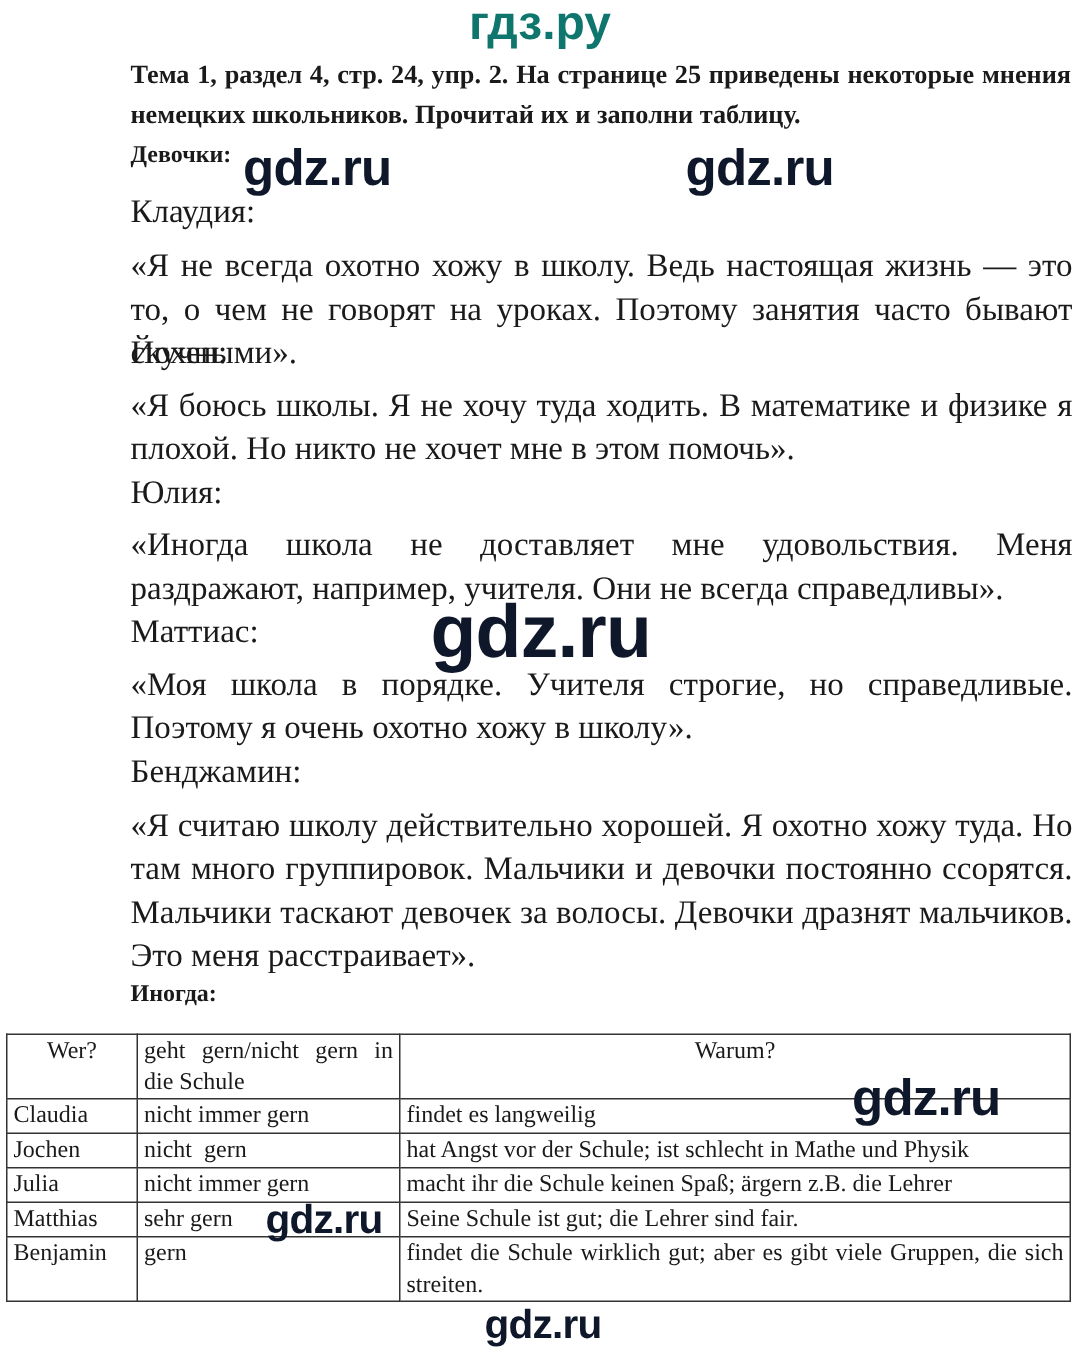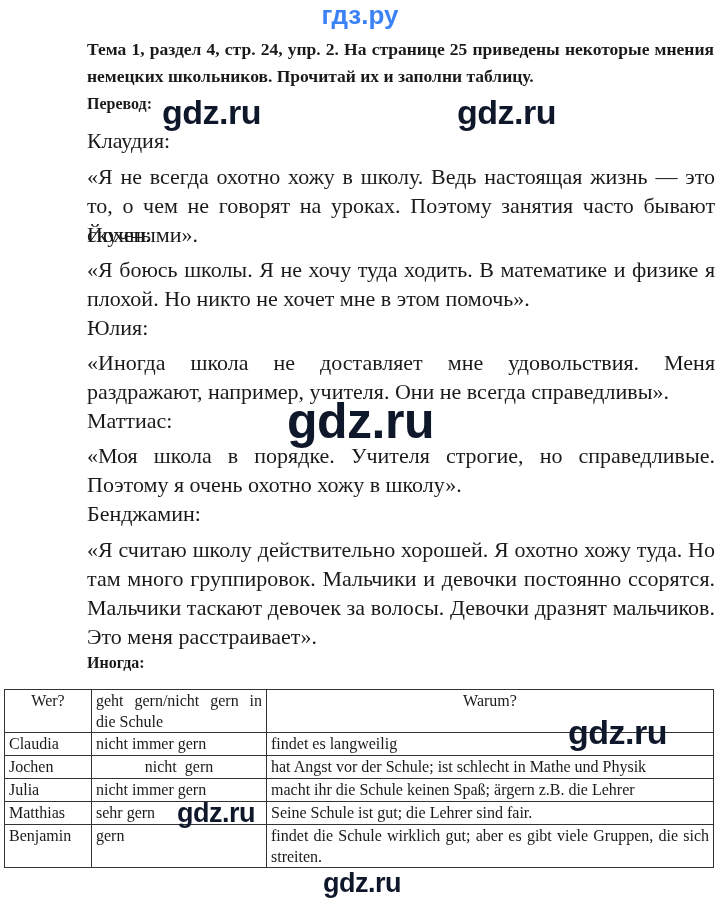--- a/index.html
+++ b/index.html
@@ -3,21 +3,21 @@
 <meta charset="utf-8">
 <style>
   html, body { margin: 0; padding: 0; background: #ffffff; }
   body {
     width: 720px; height: 903px; position: relative; overflow: hidden;
     font-family: "Liberation Serif", serif; color: #1a1a1a;
   }
   .site-header {
     position: absolute; top: 0; left: 0; width: 720px; text-align: center;
     font-family: "Liberation Sans", sans-serif; font-weight: bold;
-    font-size: 26px; line-height: 28px; top: 1px; color: #3b82f6;
+    font-size: 32px; line-height: 28px; top: 1px; color: #0f766e;
   }
   .task {
     position: absolute; left: 87px; top: 36px; width: 627px;
     font-weight: bold; font-size: 17.5px; line-height: 27px; text-align: justify;
     text-align-last: left;
   }
   .perevod {
     position: absolute; left: 87px; top: 95px;
     font-weight: bold; font-size: 16px;
   }
@@ -45,21 +45,21 @@
   .hdr-warum { text-align: center; }
   .geht-hdr { text-align: justify; text-align-last: left; }
 </style>
 </head>
 <body>
 
 <div class="site-header">гдз.ру</div>
 
 <div class="task">Тема 1, раздел 4, стр. 24, упр. 2. На странице 25 приведены некоторые мнения немецких школьников. Прочитай их и заполни таблицу.</div>
 
-<div class="perevod">Перевод:</div>
+<div class="perevod">Девочки:</div>
 
 <div class="para" style="top:126px;">Клаудия:</div>
 <div class="para" style="top:162px;">«Я не всегда охотно хожу в школу. Ведь настоящая жизнь — это то, о чем не говорят на уроках. Поэтому занятия часто бывают скучными».</div>
 
 <div class="para" style="top:220px;">Йохен:</div>
 <div class="para" style="top:255px;">«Я боюсь школы. Я не хочу туда ходить. В математике и физике я плохой. Но никто не хочет мне в этом помочь».</div>
 
 <div class="para" style="top:313px;">Юлия:</div>
 <div class="para" style="top:348px;">«Иногда школа не доставляет мне удовольствия. Меня раздражают, например, учителя. Они не всегда справедливы».</div>
 
@@ -78,21 +78,21 @@
     <td class="col-geht geht-hdr">geht gern/nicht gern in die Schule</td>
     <td class="hdr-warum">Warum?</td>
   </tr>
   <tr style="height:23px;">
     <td>Claudia</td>
     <td>nicht immer gern</td>
     <td>findet es langweilig</td>
   </tr>
   <tr style="height:23px;">
     <td>Jochen</td>
-    <td style="white-space:pre;text-align:center;">nicht  gern</td>
+    <td style="white-space:pre;">nicht  gern</td>
     <td>hat Angst vor der Schule; ist schlecht in Mathe und Physik</td>
   </tr>
   <tr style="height:23px;">
     <td>Julia</td>
     <td>nicht immer gern</td>
     <td>macht ihr die Schule keinen Spaß; ärgern z.B. die Lehrer</td>
   </tr>
   <tr style="height:23px;">
     <td>Matthias</td>
     <td>sehr gern</td>

